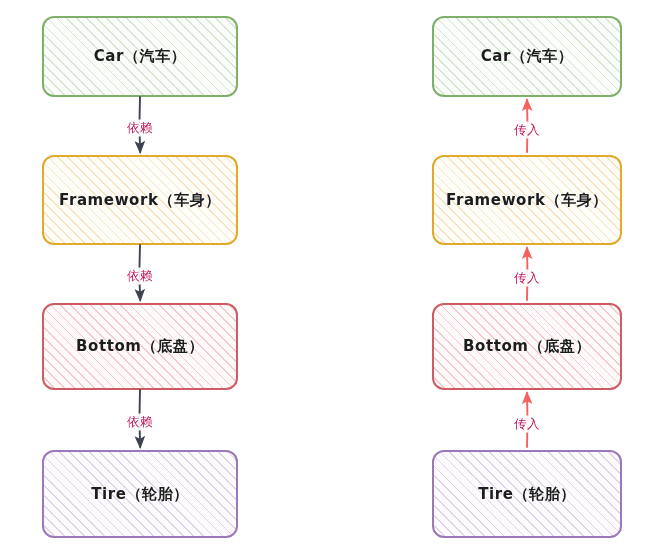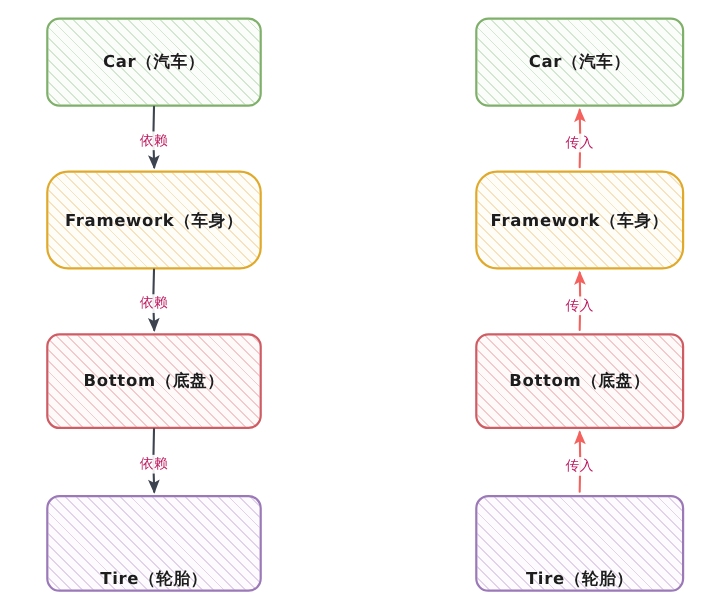--- a/index.html
+++ b/index.html
@@ -53,36 +53,34 @@
        rgba(122,178,110,0.30) 0px, rgba(122,178,110,0.30) 1.2px,
        rgba(255,255,255,0) 1.2px, rgba(255,255,255,0) 7px);
     border-color: #7fb069;
   }
   .hatch-orange {
     background-color: #fffdf8;
     background-image: repeating-linear-gradient(45deg,
        rgba(230,165,60,0.30) 0px, rgba(230,165,60,0.30) 1.2px,
        rgba(255,255,255,0) 1.2px, rgba(255,255,255,0) 7px);
     border-color: #e0a92a;
-    border-radius: 20px;
   }
   .hatch-red {
     background-color: #fffafa;
     background-image: repeating-linear-gradient(45deg,
        rgba(216,90,96,0.30) 0px, rgba(216,90,96,0.30) 1.2px,
        rgba(255,255,255,0) 1.2px, rgba(255,255,255,0) 7px);
     border-color: #cf5b63;
   }
   .hatch-purple {
     background-color: #fdfbfe;
     background-image: repeating-linear-gradient(45deg,
        rgba(150,110,180,0.28) 0px, rgba(150,110,180,0.28) 1.2px,
        rgba(255,255,255,0) 1.2px, rgba(255,255,255,0) 7px);
     border-color: #9b79b8;
-    align-items: flex-end;
   }
 
   
   .edge-label {
     position: absolute;
     z-index: 5;
     font-family: "DejaVu Sans", "Liberation Sans", sans-serif;
     font-size: 12.5px;
     color: #be185d;
     white-space: nowrap;

